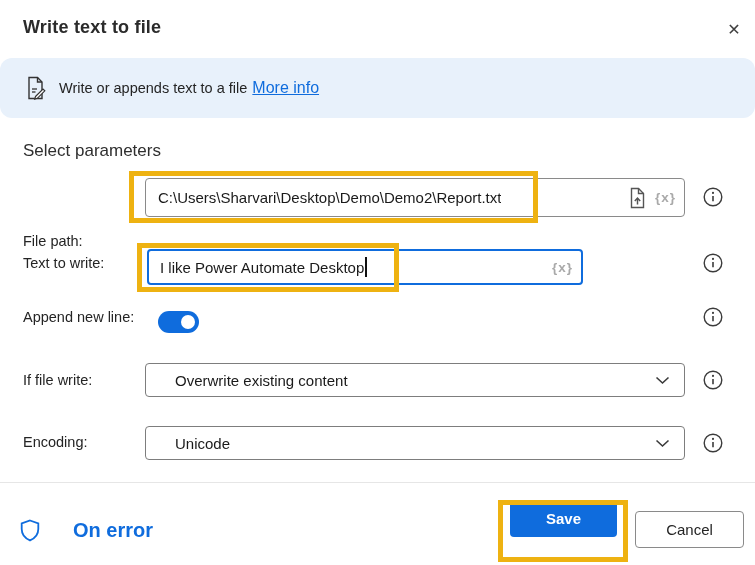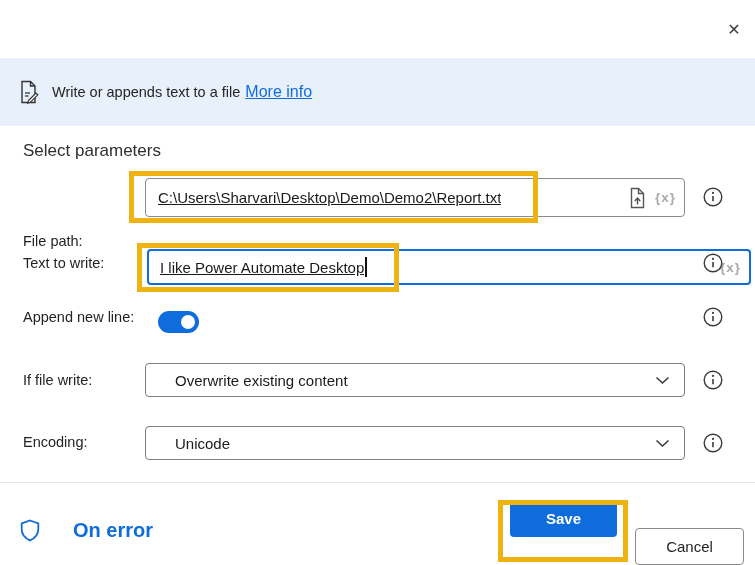--- a/index.html
+++ b/index.html
@@ -8,35 +8,35 @@
   }
   *{box-sizing:border-box; margin:0; padding:0;}
   html,body{background:#cfcfcf; font-family:"Liberation Sans","DejaVu Sans",sans-serif;}
   #dialog{position:relative; width:755px; height:565px; background:#ffffff; overflow:hidden;}
 
   .abs{position:absolute;}
   .title{left:23px; top:17px; font-size:18px; font-weight:700; color:#2b2b2b; letter-spacing:.2px;}
   .close-btn{left:720px; top:15px; width:28px; height:28px; display:flex; align-items:center;
     justify-content:center; font-size:16px; color:#404040; cursor:pointer;}
 
-  .banner{left:0; top:58px; width:755px; height:68px; background:var(--banner);
-    display:flex; align-items:center; padding-left:18px;}
+  .banner{left:0; top:58px; width:755px; height:60px; background:var(--banner);
+    display:flex; align-items:center; padding-left:25px;border-radius:12px;}
   .banner .bicon{display:flex; margin-right:13px;}
   .banner .btext{font-size:14.5px; color:#242424;}
   .banner a{color:var(--accent); text-decoration:underline; margin-left:5px; cursor:pointer;text-align:right;}
 
   .section-heading{left:23px; top:141px; font-size:17px; color:#2f2f2f;}
 
   .row-label{left:23px; font-size:14.5px; color:var(--label);}
 
   .highlight{border:5px solid var(--annotation); pointer-events:none; z-index:5;}
 
   .textbox{background:#fff; border:1px solid var(--border); border-radius:4px;
     display:flex; align-items:center; padding:0 8px 0 12px;}
-  .textbox .val{font-size:15px; color:var(--value); white-space:nowrap; overflow:hidden;text-decoration:underline;}
+  .textbox .val{font-size:15px; color:var(--value); white-space:nowrap; overflow:hidden;}
   .caret{display:inline-block; width:1.5px; height:20px; background:#111; margin-left:1px;}
   .right-icons{margin-left:auto; display:flex; align-items:center; gap:8px;}
   .varpick{font-size:13.5px; color:#a9a9a9; font-weight:600; letter-spacing:1px;}
   .focused{border:2px solid var(--accent); padding-left:11px;}
 
   .dropdown{background:#fff; border:1px solid #7d7d7d; border-radius:4px; display:flex;
     align-items:center; padding:0 14px 0 12px; cursor:pointer;}
   .dropdown .val{font-size:15px; color:var(--value);margin-left:17px;}
   .dropdown .chev{margin-left:auto; display:flex;}
 
@@ -49,28 +49,29 @@
   .divider{left:0; top:482px; width:755px; height:1px; background:#e6e6e6;}
 
   .on-error{left:20px; top:519px; display:flex; align-items:center; gap:7px; cursor:pointer;
     color:var(--accent);}
   .on-error .oetext{font-size:20px; font-weight:700;margin-left:26px;}
 
   .btn{display:flex; align-items:center; justify-content:center; font-size:15px;
     border-radius:4px; cursor:pointer;}
   .save{left:510px; top:500px; width:107px; height:37px; background:var(--accent);
     color:#fff; font-weight:700; border:none;}
-  .cancel{left:635px; top:528px; width:109px; height:37px; background:#fff;
+  .cancel{left:635px; top:511px; width:109px; height:37px; background:#fff;
     color:#242424; border:1px solid var(--border);}
 </style>
 </head>
 <body>
 
 <div id="dialog">
 
+  <div class="abs title">Write text to file</div>
   <div class="abs close-btn">
     <span>✕</span>
   </div>
 
   <div class="abs banner">
     <span class="bicon">
       <svg width="21" height="24" viewBox="0 0 21 24">
         <path d="M4 1.5 h8.5 l4.5 4.5 v16.5 h-13 z" fill="none" stroke="#333" stroke-width="1.4"></path>
         <path d="M12.5 1.5 v4.5 h4.5" fill="none" stroke="#333" stroke-width="1.4"></path>
         <line x1="7" y1="13" x2="12" y2="13" stroke="#333" stroke-width="1.3"></line>
@@ -103,21 +104,21 @@
   <div class="abs info" style="left:702px; top:186px;">
     <svg width="22" height="22" viewBox="0 0 22 22">
       <circle cx="11" cy="11" r="8.8" fill="none" stroke="#3b3b3b" stroke-width="1.4"></circle>
       <line x1="11" y1="10" x2="11" y2="15.2" stroke="#3b3b3b" stroke-width="1.6"></line>
       <circle cx="11" cy="6.9" r="1.05" fill="#3b3b3b"></circle>
     </svg>
   </div>
 
   <div class="abs row-label" style="top:255px;">Text to write:</div>
   <div class="abs highlight" style="left:137px; top:243px; width:262px; height:49px;"></div>
-  <div class="abs textbox focused" style="left:147px; top:249px; width:604px; height:36px;">
+  <div class="abs textbox focused" style="left:147px; top:249px; width:436px; height:36px;">
     <span class="val">I like Power Automate Desktop</span>
     <span class="caret"></span>
     <span class="right-icons">
       <span class="varpick">{x}</span>
     </span>
   </div>
   <div class="abs info" style="left:702px; top:252px;">
     <svg width="22" height="22" viewBox="0 0 22 22">
       <circle cx="11" cy="11" r="8.8" fill="none" stroke="#3b3b3b" stroke-width="1.4"></circle>
       <line x1="11" y1="10" x2="11" y2="15.2" stroke="#3b3b3b" stroke-width="1.6"></line>

